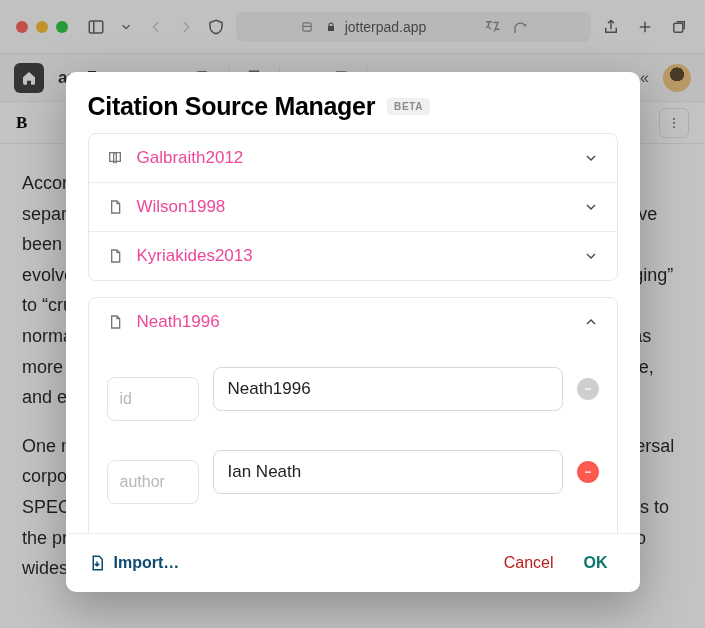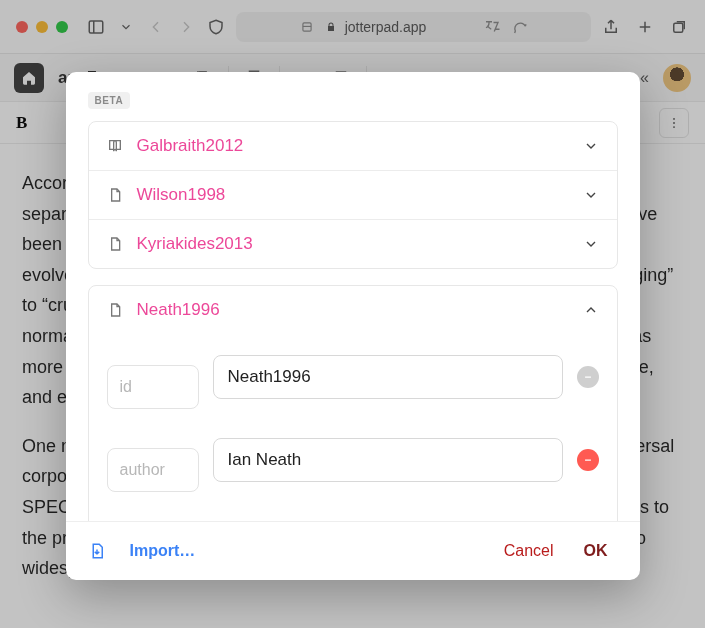--- a/index.html
+++ b/index.html
@@ -82,25 +82,25 @@
   .field-val.select { display:flex; align-items:center; justify-content:space-between; }
   .sel-caret { width:0; height:0; border-left:5px solid transparent; border-right:5px solid transparent; border-top:6px solid #666; }
   .remove-btn { width:22px; height:22px; border-radius:50%; display:flex; align-items:center; justify-content:center; flex:none; }
   .remove-btn.gray { background:#cfcfcf; color:#fff; }
   .remove-btn.red { background:#ff5a52; color:#fff; }
   .remove-btn svg { width:10px; height:10px; }
 
   .modal-footer {
     border-top:1px solid #eee; padding:14px 22px; display:flex; align-items:center; gap:10px;
   }
-  .import-btn { display:flex; align-items:center; gap:24px; color:#3b82f6; font-weight:600; font-size:16px; }
+  .import-btn { display:flex; align-items:center; gap:8px; color:#0c4a6e; font-weight:600; font-size:16px; }
   .import-btn svg { width:18px; height:18px; }
   .footer-spacer { flex:1; }
   .cancel-btn { color:#b91c1c; font-size:16px; font-weight:500; padding:6px 10px; }
-  .ok-btn { color:#7f1d1d; font-size:16px; font-weight:700; padding:6px 10px;text-align:center; }
+  .ok-btn { color:#0f766e; font-size:16px; font-weight:700; padding:6px 10px;text-align:center; }
 
   
   svg { display:block; }
 </style>
 </head>
 <body>
 
 <div class="browser-chrome">
   <div class="traffic">
     <span class="tl-close"></span>
@@ -253,20 +253,21 @@
 </div>
 
 <div class="doc">
   <p>According to social-constructivist views, what observers perceive cannot be separated from the act of observation. Corporal punishment practices may have been essentially unchanged from 1919 to 1979, but those practices may have evolved in cultural meaning from “unremarkable and normal feature of upbringing” to “cruel and developmentally harmful”. If so, professional opinions about the normality of corporal punishment become as valid a source of research data as more ‘objective’ observational measures that attempt to capture actual practice, and evaluating the accuracy of such opinions becomes moot.</p>
   <p>One might argue from the social-constructivist position that both virtually-universal corporal punishment AND standardized achievement tests are artifacts of SPECIFIC PLACES AND TIMES, namely industrialized nations from the 1920s to the present day. If so, the fairly numerous studies that suggest that their rise to widespread popularity went hand-in-hand with</p>
 </div>
 
 <div class="overlay">
   <div class="modal">
     <div class="modal-header">
+      <span class="modal-title">Citation Source Manager</span>
       <span class="beta">BETA</span>
     </div>
 
     <div class="modal-body">
 
       <div class="src-group">
         <div class="src-row">
           <span class="src-ico">
               <svg viewBox="0 0 24 24" fill="none" stroke="currentColor" stroke-width="2">
                 <path d="M4 4h7a3 3 0 013 3v13a3 3 0 00-3-3H4zM20 4h-7a3 3 0 00-3 3v13a3 3 0 013-3h7z"></path>

